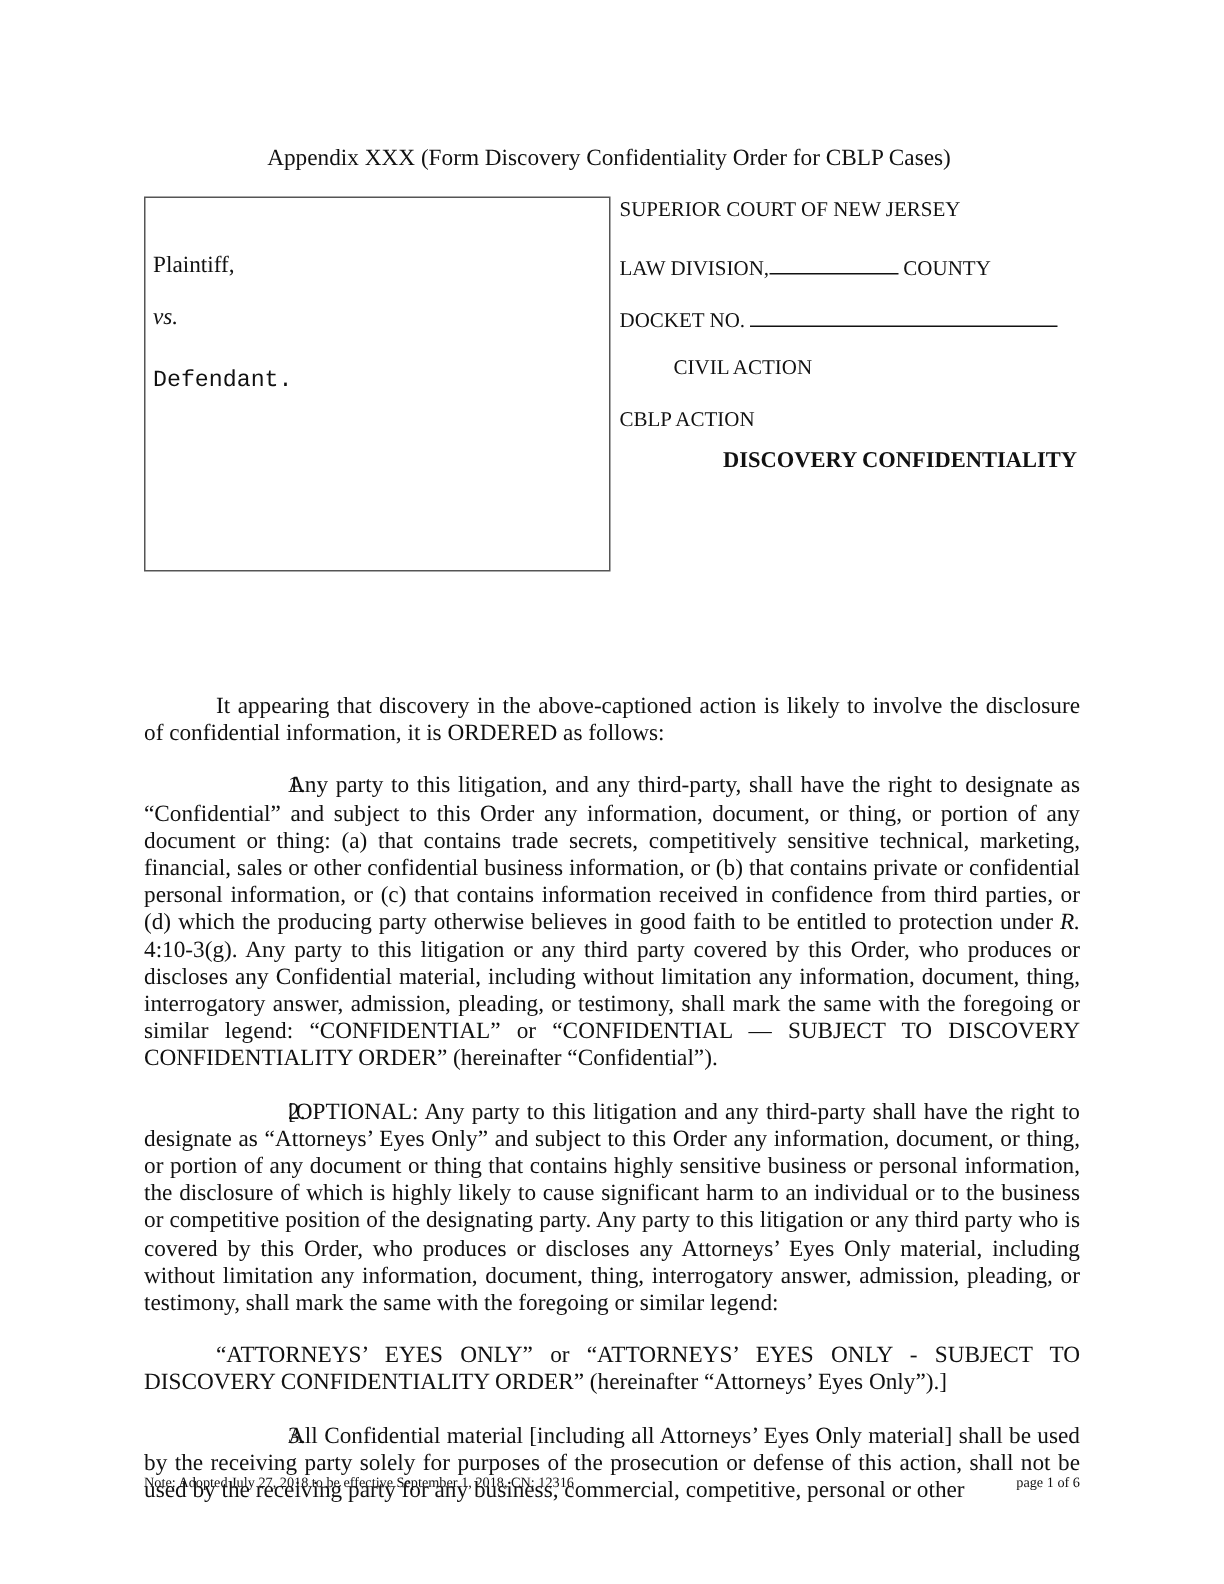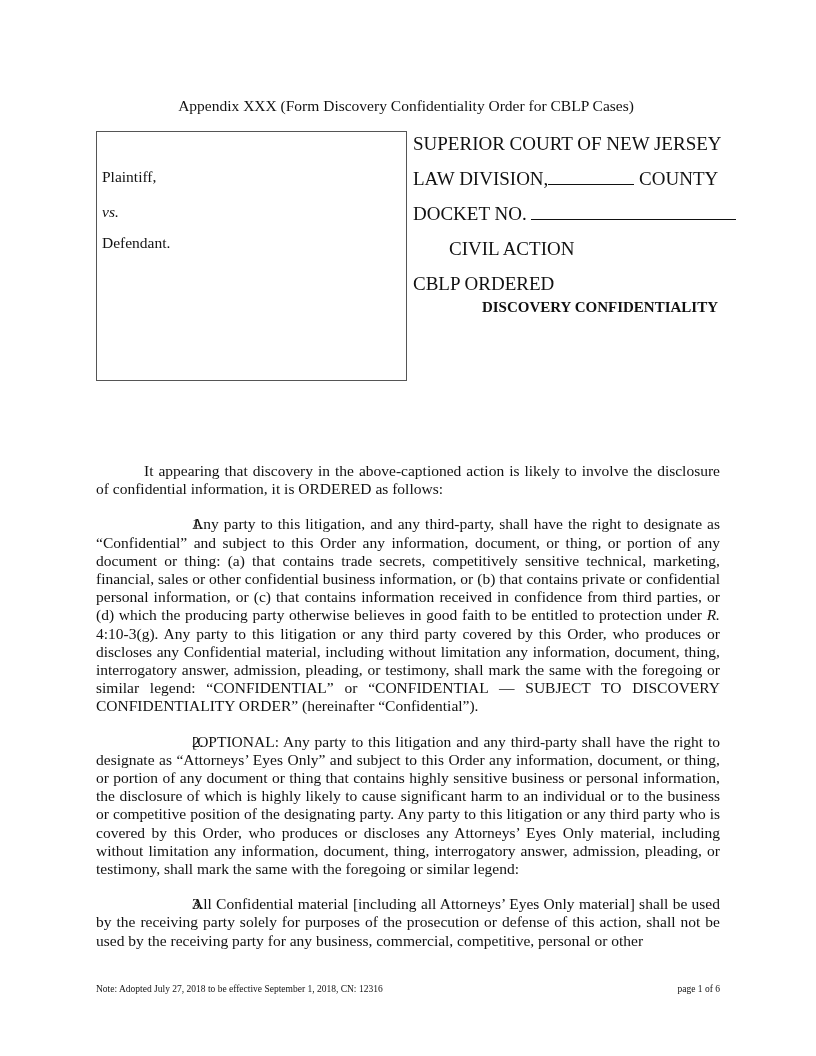--- a/index.html
+++ b/index.html
@@ -2,58 +2,59 @@
 <html><head>
 <meta charset="utf-8">
 <style>
   html, body { margin:0; padding:0; background:#ffffff; }
   body { width:816px; height:1056px; position:relative; overflow:hidden;
          font-family:"Liberation Serif", "DejaVu Serif", serif; color:#111; }
   .page-title { position:absolute; top:97px; left:0; width:812px; text-align:center; font-size:15.5px; }
   .caption-box { position:absolute; left:96px; top:131px; width:311px; height:250px;
                  border:1px solid #555; box-sizing:border-box; }
   .cap-left { position:absolute; left:102px; font-size:15.5px; }
-  .cap-right { position:absolute; left:413px; font-size:19px; }
+  .cap-right { position:absolute; left:413px; font-size:14px; }
   .uline { display:inline-block; border-bottom:1px solid #111; vertical-align:baseline; height:14px; }
   .order-title { position:absolute; left:413px; width:305px; top:298px; text-align:right;
                  font-weight:bold; font-size:15px; line-height:19px; }
   .body-text { position:absolute; left:96px; width:624px; font-size:15.5px; line-height:18.2px;
                text-align:justify;margin-top:44px; }
   .para { margin:0 0 17px 0; text-indent:48px; }
   .num { display:inline-block; width:48px; }
   .italic-r { font-style:italic; }
   .footer-note { position:absolute; left:96px; top:984px; font-size:9.5px; }
   .footer-page { position:absolute; right:96px; top:984px; font-size:9.5px; }
 </style>
 </head>
 <body>
 
 <div class="page-title">Appendix XXX (Form Discovery Confidentiality Order for CBLP Cases)</div>
 
 <div class="caption-box"></div>
 <div class="cap-left" style="top:168px;">Plaintiff,</div>
 <div class="cap-left" style="top:203px;font-style:italic;">vs.</div>
-<div class="cap-left" style="top:234px;">Defendant.</div>
+<div class="cap-left" style="top:244px;font-family:Liberation Mono, monospace;">Defendant.</div>
 
 <div class="cap-right" style="top:133px;">SUPERIOR COURT OF NEW JERSEY</div>
 <div class="cap-right" style="top:168px;">
   <span>LAW DIVISION,</span><span class="uline" style="width:86px;"></span>
   <span>COUNTY</span>
 </div>
 <div class="cap-right" style="top:203px;">
   <span>DOCKET NO.</span>
   <span class="uline" style="width:205px;"></span>
 </div>
 <div class="cap-right" style="top:238px;margin-left:36px;">CIVIL ACTION</div>
-<div class="cap-right" style="top:273px;">CBLP ORDERED</div>
+<div class="cap-right" style="top:273px;">CBLP ACTION</div>
 <div class="order-title">
   <div>DISCOVERY CONFIDENTIALITY</div>
 </div>
 
 <div class="body-text" style="top:418px;">
   <p class="para">It appearing that discovery in the above-captioned action is likely to involve the disclosure of confidential information, it is ORDERED as follows:</p>
   <p class="para"><span class="num">1.</span><span>Any party to this litigation, and any third-party, shall have the right to designate as “Confidential” and subject to this Order any information, document, or thing, or portion of any document or thing: (a) that contains trade secrets, competitively sensitive technical, marketing, financial, sales or other confidential business information, or (b) that contains private or confidential personal information, or (c) that contains information received in confidence from third parties, or (d) which the producing party otherwise believes in good faith to be entitled to protection under </span><span class="italic-r">R.</span><span> 4:10-3(g). Any party to this litigation or any third party covered by this Order, who produces or discloses any Confidential material, including without limitation any information, document, thing, interrogatory answer, admission, pleading, or testimony, shall mark the same with the foregoing or similar legend: “CONFIDENTIAL” or “CONFIDENTIAL — SUBJECT TO DISCOVERY CONFIDENTIALITY ORDER” (hereinafter “Confidential”).</span></p>
   <p class="para"><span class="num">2.</span><span>[OPTIONAL:  Any party to this litigation and any third-party shall have the right to designate as “Attorneys’ Eyes Only” and subject to this Order any information, document, or thing, or portion of any document or thing that contains highly sensitive business or personal information, the disclosure of which is highly likely to cause significant harm to an individual or to the business or competitive position of the designating party. Any party to this litigation or any third party who is covered by this Order, who produces or discloses any Attorneys’ Eyes Only material, including without limitation any information, document, thing, interrogatory answer, admission, pleading, or testimony, shall mark the same with the foregoing or similar legend:</span></p>
+  <p class="para">“ATTORNEYS’ EYES ONLY” or “ATTORNEYS’ EYES ONLY - SUBJECT TO DISCOVERY CONFIDENTIALITY ORDER” (hereinafter “Attorneys’ Eyes Only”).]</p>
   <p class="para"><span class="num">3.</span><span>All Confidential material [including all Attorneys’ Eyes Only material] shall be used by the receiving party solely for purposes of the prosecution or defense of this action, shall not be used by the receiving party for any business, commercial, competitive, personal or other</span></p>
 </div>
 
 <div class="footer-note">Note: Adopted July 27, 2018 to be effective September 1, 2018, CN: 12316</div>
 <div class="footer-page">page 1 of 6</div>
 
 </body></html>

